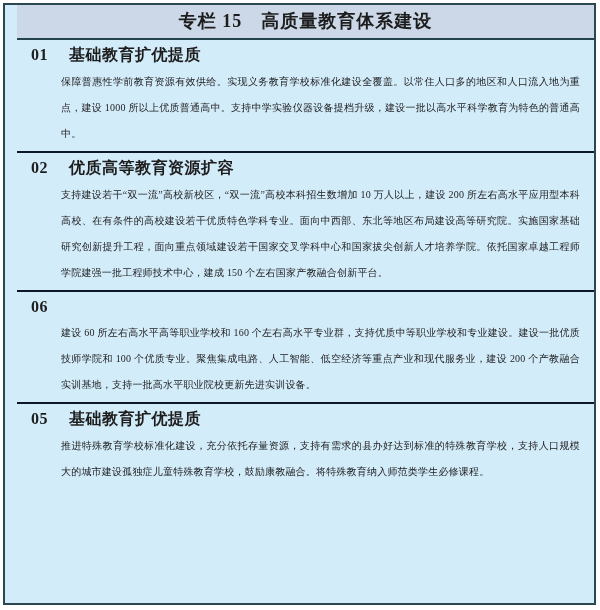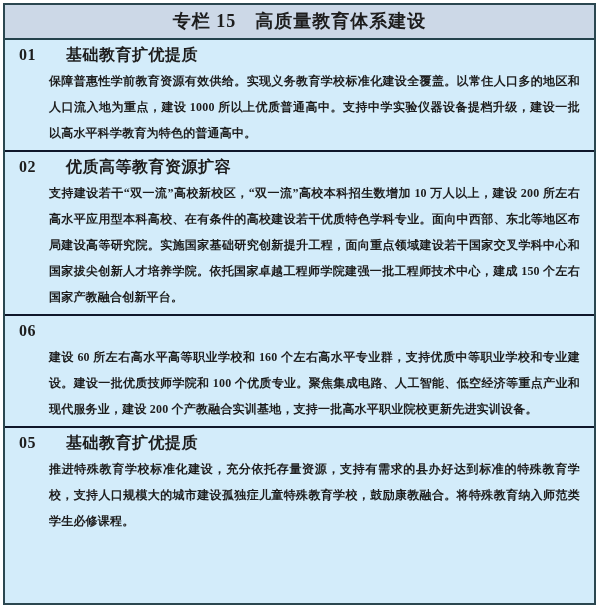--- a/index.html
+++ b/index.html
@@ -5,20 +5,21 @@
   html,body{margin:0;padding:0;background:#ffffff;width:600px;height:610px;overflow:hidden;}
   body{font-family:"Liberation Serif","DejaVu Serif",serif;color:#1d1d1d;}
   .panel{
     box-sizing:border-box;
     margin:3px 4px 4px 3px;
     width:593px;height:602px;
     border:2px solid #2b4750;
     background:#d3ecfa;
     display:flex;flex-direction:column;
     overflow:hidden;
+    padding-left:12px;
   }
   .title-bar{
     background:#ccd8e7;
     border-bottom:2px solid #24424c;
     text-align:center;
     font-weight:700;
     font-size:18px;
     line-height:33px;
     height:33px;
     letter-spacing:1px;
@@ -37,31 +38,31 @@
     font-weight:700;
     font-size:16px;
     line-height:26px;
   }
   .section-num{
     width:26px;
     flex:0 0 auto;
     letter-spacing:0.5px;
   }
   .section-title{
-    margin-left:21px;
+    margin-left:12px;
     letter-spacing:0.5px;
+    font-family:Liberation Mono, monospace;
   }
   .section-body{
     margin-left:30px;
-    font-size:12px;
+    font-size:10px;
     line-height:26px;
     text-align:justify;
     text-justify:inter-character;
     letter-spacing:0.2px;
-    font-weight:bold;
   }
 </style>
 </head>
 <body>
 
 <div class="panel">
 
   <div class="title-bar">专栏 15　高质量教育体系建设</div>
 
   <div class="section">

